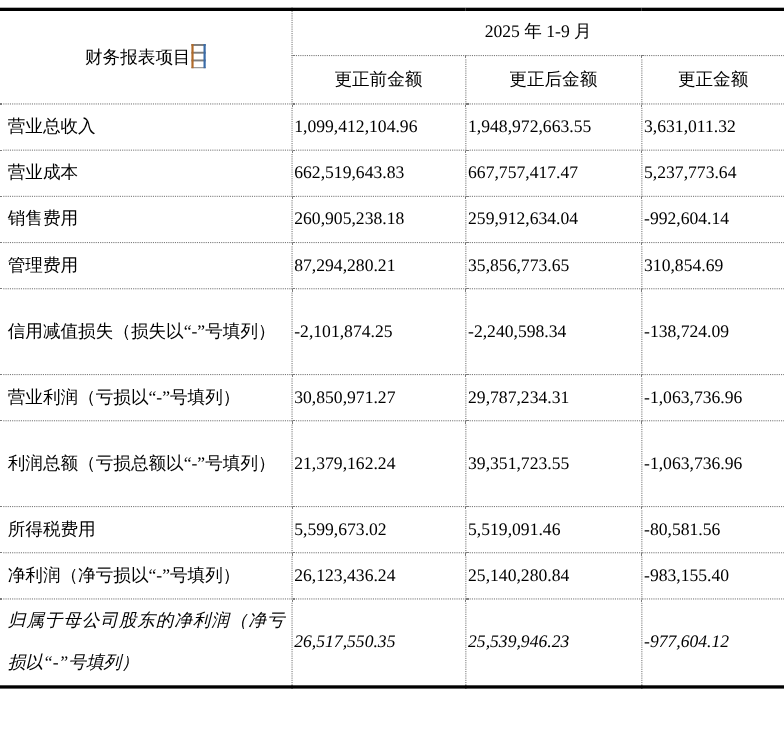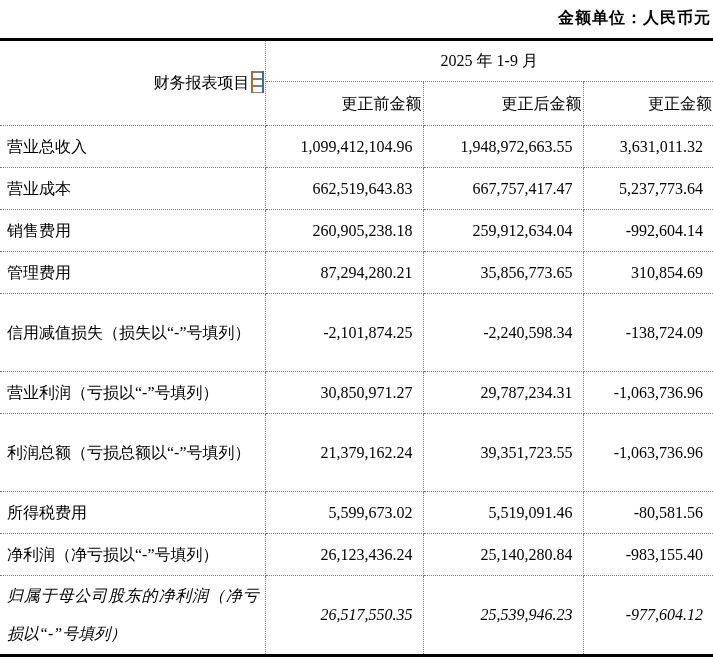--- a/index.html
+++ b/index.html
@@ -43,44 +43,44 @@
     vertical-align: middle;
     box-sizing: border-box;
     overflow: hidden;
   }
   table.fin-table tr > *:first-child { border-left: none; }
   table.fin-table tr > *:last-child  { border-right: none; }
   table.fin-table tr.hdr-top > * { border-top: none; }
   table.fin-table tr:last-child > * { border-bottom: none; font-style: italic; }
 
   th.item-head {
-    text-align: right;
+    text-align: center;
     height: 86px;
     line-height: 24px;
     white-space: nowrap;
   }
   th.period-head {
     text-align: center;
     height: 42px;
     line-height: 24px;
   }
   th.sub-head {
-    text-align: right;
+    text-align: center;
     height: 44px;
     line-height: 24px;
   }
   tr.data-row    { height: 42px; }
   tr.data-row.tall { height: 78px; }
   td.label-cell {
     text-align: justify;
     padding: 1px 6px 1px 7px;
     line-height: 38px;
   }
   td.num-cell {
-    text-align: right;
+    text-align: left;
     padding: 1px 10px 1px 2px;
     line-height: 38px;
     white-space: nowrap;
   }
   
   .ladder-icon {
     display: inline-block;
     width: 9px;
     height: 22px;
     margin-left: 1px;
@@ -88,21 +88,20 @@
     border-left: 2px solid #b06a2a;
     border-right: 2px solid #3a6ca8;
     background-image: repeating-linear-gradient(to bottom, #7d7d7d 0px, #7d7d7d 2px, #ffffff 2px, #ffffff 7px);
   }
 </style>
 </head>
 <body>
 
 <div class="page">
 
-  <div class="unit-line">金额单位：人民币元</div>
 
   <table class="fin-table">
     <colgroup>
       <col style="width:265px">
       <col style="width:158px">
       <col style="width:160px">
       <col style="width:130px">
     </colgroup>
     <tbody>
       <tr class="hdr-top">

